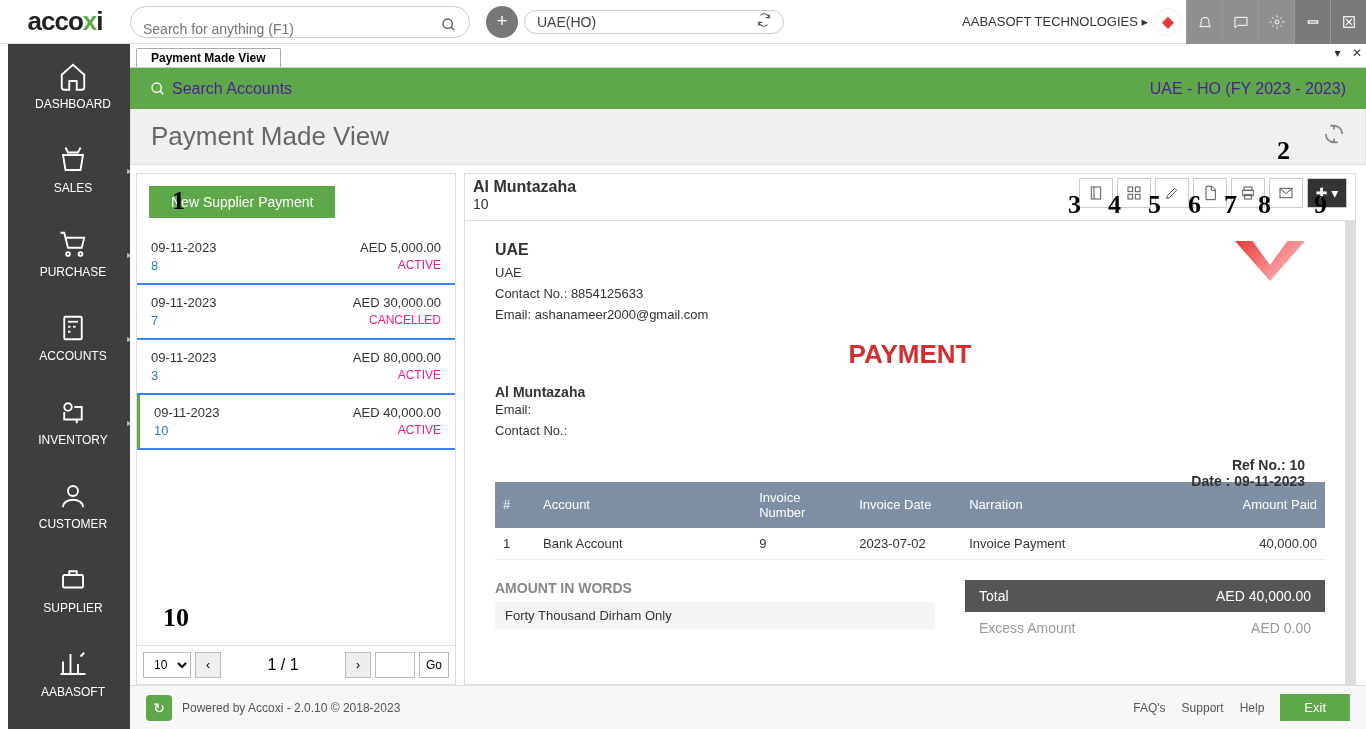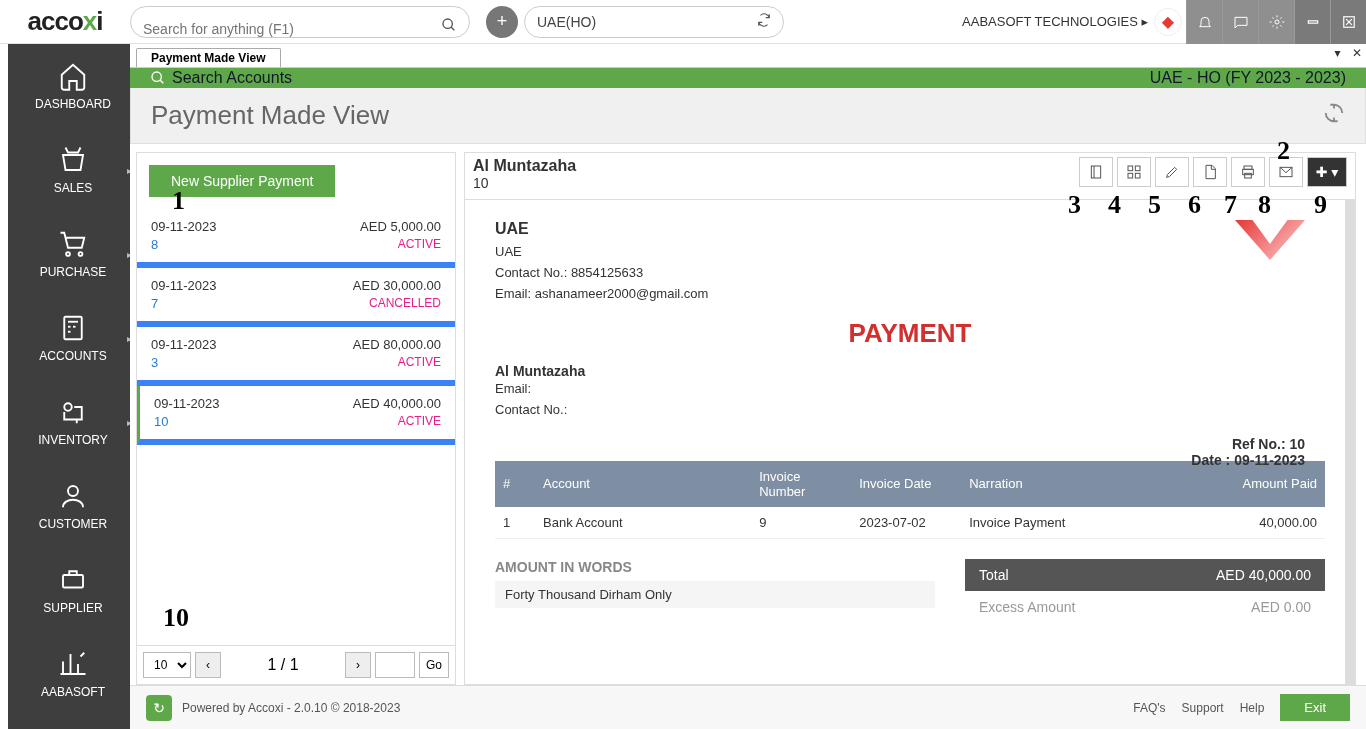--- a/index.html
+++ b/index.html
@@ -5,52 +5,52 @@
 * { margin: 0; padding: 0; box-sizing: border-box; font-family: "Segoe UI", Arial, sans-serif; }
 body { width: 1366px; height: 729px; background: #fff; overflow: hidden; position: relative; }
 
 
 .topbar { height: 44px; display: flex; align-items: center; padding-left: 0; border-bottom: 1px solid #e0e0e0; }
 .logo { width: 130px; height: 44px; display: flex; align-items: center; justify-content: center; font-size: 26px; font-weight: 900; letter-spacing: -1px; color: #222; }
 .logo .x { color: #5fa84a; }
 .searchbox { flex: 0 0 340px; height: 32px; border: 1px solid #ccc; border-radius: 16px; display: flex; align-items: flex-end; padding: 0 12px; margin-right: 10px; }
 .searchbox input { border: none; outline: none; flex: 1; font-size: 14px; color: #555; background: transparent; }
 .iconbtn { width: 32px; height: 32px; border-radius: 50%; background: #777; color: #fff; display: flex; align-items: center; justify-content: center; margin: 0 6px; cursor: pointer; font-size: 18px; }
-.entitybox { flex: 0 0 260px; height: 32px; border: 1px solid #ccc; border-radius: 16px; display: flex; align-items: center; padding: 0 12px; justify-content: space-between; font-size: 14px; color: #444; }
+.entitybox { flex: 0 0 260px; height: 24px; border: 1px solid #ccc; border-radius: 16px; display: flex; align-items: center; padding: 0 12px; justify-content: space-between; font-size: 14px; color: #444; }
 .topright { margin-left: auto; display: flex; align-items: center; height: 44px; }
 .topright .company { font-size: 13px; color: #333; margin-right: 6px; }
 .topright .flame { width: 28px; height: 28px; border-radius: 50%; background: #fff; display:flex; align-items:center; justify-content:center; color:#e53935; font-size:16px; border:1px solid #eee; margin-right:4px;}
 .syswin { display: flex; height: 44px; }
 .syswin .sbtn { width: 36px; height: 44px; background: #8f8f8f; color: #fff; display: flex; align-items: center; justify-content: center; cursor: pointer; font-size: 16px; border-left:1px solid #999;}
 .syswin .sbtn.dark { background: #7a7a7a; }
 
 
 .sidebar { position: absolute; left: 8px; top: 44px; bottom: 0; width: 130px; background: #3e3e3e; }
 .sideitem { height: 84px; color: #fff; display: flex; flex-direction: column; align-items: center; justify-content: center; font-size: 12px; position: relative; cursor: pointer; }
 .sideitem svg { width: 30px; height: 30px; stroke: #fff; fill: none; stroke-width: 1.5; margin-bottom: 6px; }
 .sideitem .arrow { position: absolute; right: 6px; top: 50%; transform: translateY(-50%); font-size: 10px; color: #bbb; }
 
 
 .main { position: absolute; left: 130px; right: 0; top: 44px; bottom: 44px; background: #fff; display: flex; flex-direction: column; }
 .tabstrip { height: 24px; border-bottom: 1px solid #ccc; display: flex; align-items: flex-end; padding-left: 6px; position: relative; }
 .tab { border: 1px solid #aaa; border-bottom: none; padding: 2px 14px; font-size: 12px; font-weight: bold; background: #fff; border-radius: 2px 2px 0 0; }
 .tabstrip .winctrl { position: absolute; right: 4px; top: 2px; font-size: 12px; color: #333; }
-.greenbar { height: 20px; background: #5fa84a; color: #0f172a; display: flex; align-items: center; padding: 0 20px; font-size: 16px; justify-content: space-between; }
+.greenbar { height: 41px; background: #5fa84a; color: #4c1d95; display: flex; align-items: center; padding: 0 20px; font-size: 16px; justify-content: space-between; }
 .greenbar .searchacc { display: flex; align-items: center; gap: 6px; }
 
 .titlerow { height: 56px; display: flex; align-items: center; justify-content: space-between; padding: 0 20px; background: #f0f0f0; border: 1px solid #e0e0e0; border-top:none; }
 .titlerow h1 { font-size: 26px; font-weight: 300; color: #666; }
 .refreshicon { font-size: 22px; color: #888; cursor: pointer; }
 
 .content { flex: 1; display: flex; gap: 8px; padding: 0; overflow: hidden; }
 .leftcol { width: 320px; display: flex; flex-direction: column; border: 1px solid #ddd; margin-left: 6px; margin-top: 8px; }
 .leftcol .btnrow { padding: 12px; }
 .greenbtn { background: #5fa84a; color: #fff; border: none; padding: 8px 22px; font-size: 14px; cursor: pointer; }
 .paylist { flex: 1; overflow: auto; }
-.payitem { padding: 10px 14px; border-bottom: 6px solid #3b82f6; display: flex; flex-direction: column; gap: 3px; position: relative; }
+.payitem { padding: 10px 14px; border-bottom: 2px solid #3b82f6; display: flex; flex-direction: column; gap: 3px; position: relative; }
 .payitem.sel { border-left: 3px solid #5fa84a; }
 .payitem .row1 { display: flex; justify-content: space-between; font-size: 13px; color: #333; }
 .payitem .row2 { display: flex; justify-content: space-between; font-size: 13px; }
 .payitem .num { color: #2b7bd0; }
 .payitem .status { color: #e91e8c; font-size: 12px; }
 .pager { display: flex; align-items: center; gap: 4px; padding: 6px; border-top: 1px solid #ddd; }
 .pager select, .pager input, .pager button { height: 26px; font-size: 12px; padding: 0 6px; border: 1px solid #bbb; background: #fff; }
 .pager .navbtn { width: 26px; background: #eee; cursor: pointer; }
 .pager .pageinfo { flex:1; text-align:center; }
 

